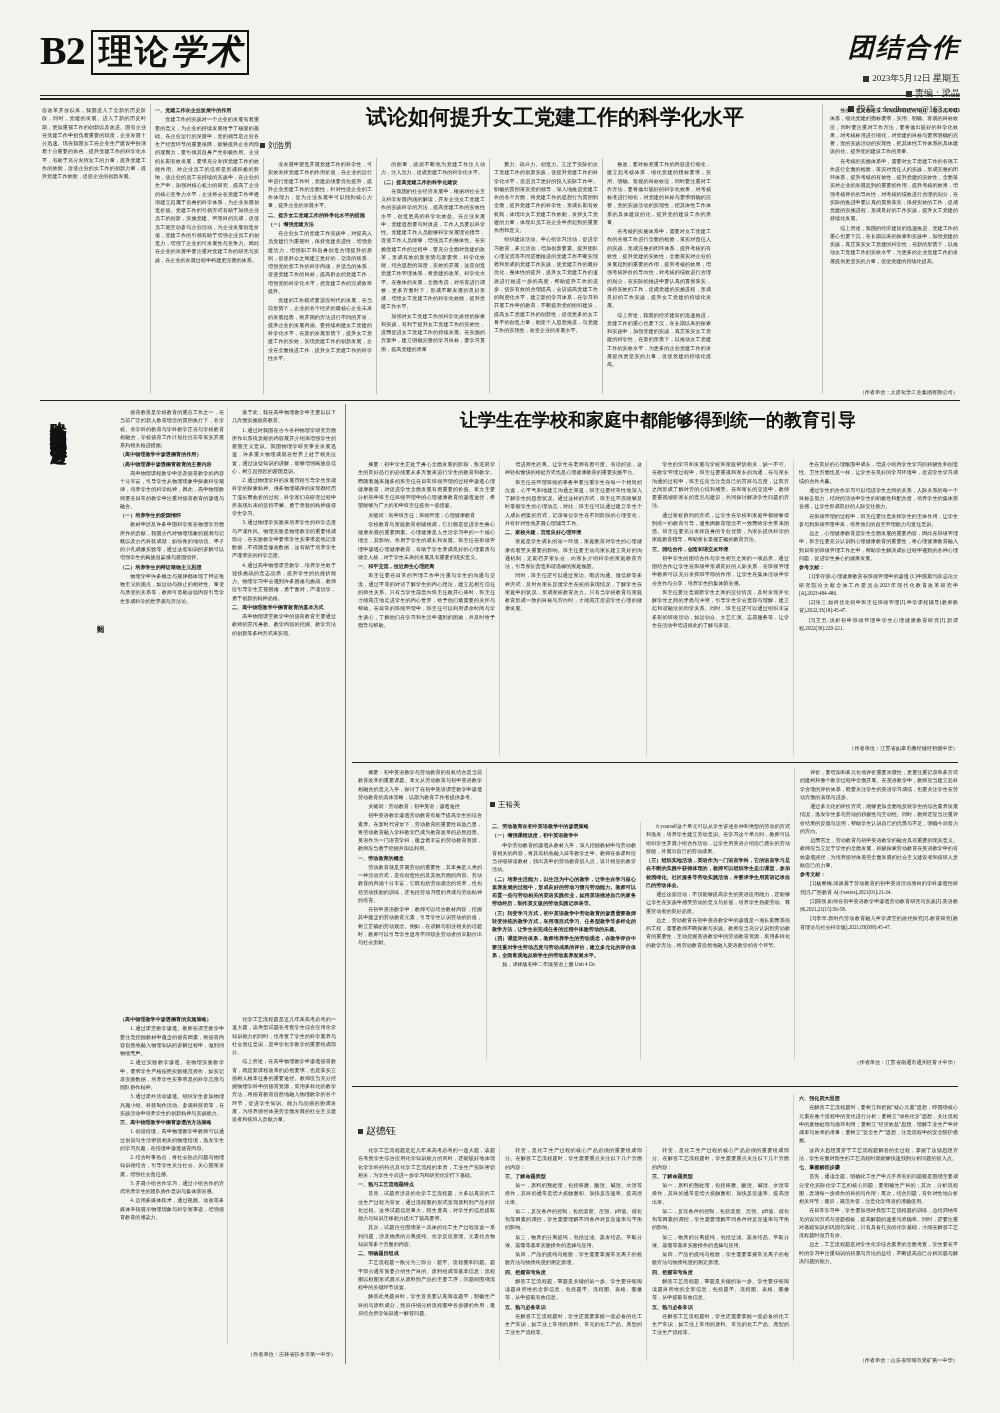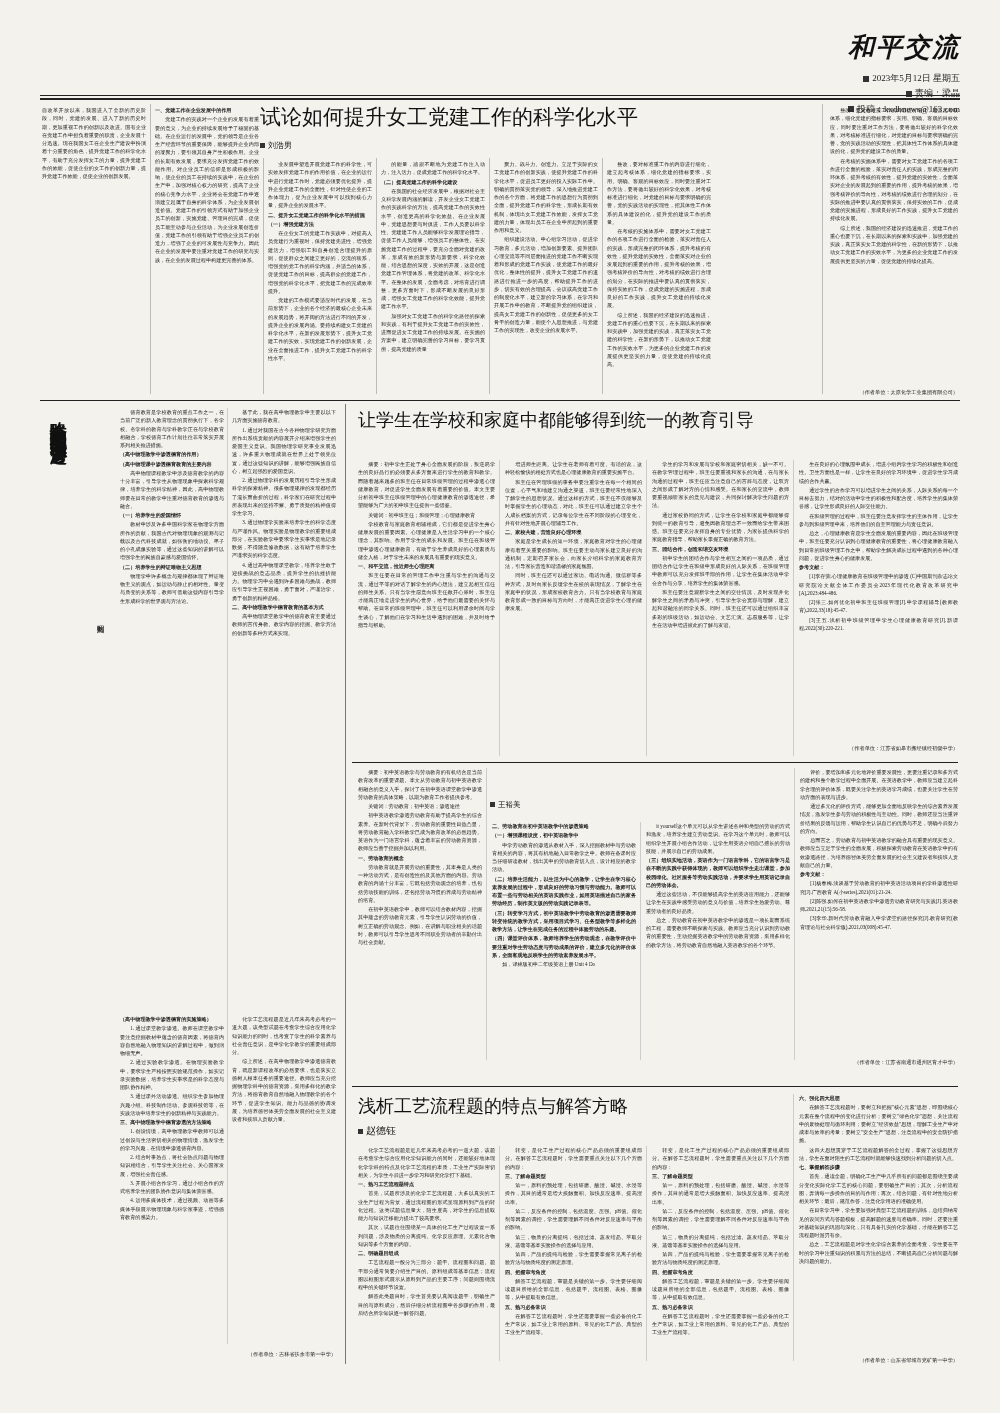--- a/index.html
+++ b/index.html
@@ -54,21 +54,21 @@
     font-size:5.1px;
     line-height:1.62;
     text-align:justify;
     color:#1a1a1a;
     overflow:hidden;
     -webkit-hyphens:auto;
   }
   .col p{ margin:0 0 1px 0; text-indent:2em;}
   .col p.nohead{ text-indent:0;}
   .artitle{
-    position:absolute; font-weight:normal;
+    position:absolute; text-align:center; font-weight:bold;
     font-family:"DejaVu Sans", sans-serif;
   }
   .byline{
     position:absolute; text-align:left; font-size:8px;
     font-family:Liberation Serif, serif;
   }
   .byline .sq{width:5px;height:5px;margin-right:3px;}
   .vtitle{
     position:absolute;
     writing-mode:vertical-rl;
@@ -80,22 +80,31 @@
     position:absolute; writing-mode:vertical-rl; font-size:7px;
     font-family:"DejaVu Sans", sans-serif;
   }
 </style>
 </head>
 <body>
 
 <div class="page">
 
   <div class="masthead">
+    <div class="mh-left">
+      <div class="page-num">B2</div>
+      <div class="section-box">
+        <span>理</span>
+        <span>论</span>
+        <span class="sec-art">学</span>
+        <span class="sec-art">术</span>
+      </div>
+    </div>
     <div class="mh-right">
-      <div class="logo-cn">和平交流</div>
+      <div class="logo-cn">团结合作</div>
       <div class="mh-meta">
         <div>
             <span class="sq"></span>
             <span>2023年5月12日 星期五</span>
           </div>
         <div>
             <span class="sq"></span>
             <span>责编：梁晶</span>
           </div>
         <div>
@@ -257,21 +266,20 @@
       <p>总而言之，劳动教育与初中英语教学的融合具有重要的现实意义。教师应当立足于学生的全面发展，积极探索劳动教育在英语教学中的有效渗透路径，为培养德智体美劳全面发展的社会主义建设者和接班人贡献自己的力量。</p>
       <p class="nohead" style="font-weight: bold;">参考文献：</p>
       <p>[1]杨春梅.浅谈基于劳动教育的初中英语活动项目的学科渗透性研究[J].广西教育 A(小series),2021(01):21-24.</p>
       <p>[2]陈强.如何在初中英语教学中渗透劳动教育研究与实践[J].英语教师,2021,21(15):56-58.</p>
       <p>[3]李华.新时代劳动教育融入中学课堂的路径探究[J].教育研究(教育理论与社会科学版),2021,03(008):45-47.</p>
     </div>
   <div class="col" style="left:800px;top:1058px;width:158px;height:22px;font-size:5.2px;text-align:right;">（作者单位：江苏省南通市通州区育才中学）</div>
 
   <div class="rule" style="left:352px;width:606px;top:1086px;"></div>
 
-  <div class="artitle" style="left:358px;top:1094px;width:600px;font-size:18px;">浅析工艺流程题的特点与解答方略</div>
   <div class="byline" style="left:358px;top:1124px;width:600px;font-size:10px;"><span class="sq"></span><span>赵德钰</span></div>
 
   <div class="col" style="left:358px;top:1146px;width:137px;height:212px;">
       <p>化学工艺流程题是近几年来高考必考的一道大题，该题在考查学生综合应用化学知识能力的同时，还能较好地体现化学学科的特点及化学工艺流程的本质，工业生产实际密切相关，为学生今后进一步学习和研究化学打下基础。</p>
       <p class="nohead" style="font-weight: bold;">一、熟习工艺流程题特点</p>
       <p>首先，试题所涉及的化学工艺流程题，大多以真实的工业生产过程为背景，通过流程图的形式呈现原料到产品的转化过程。这类试题信息量大，陌生度高，对学生的信息提取能力与知识迁移能力提出了较高要求。</p>
       <p>其次，试题往往围绕某一具体的化工生产过程设置一系列问题，涉及物质的分离提纯、化学反应原理、元素化合物知识等多个方面的内容。</p>
       <p class="nohead" style="font-weight: bold;">二、明确题目组成</p>
       <p>工艺流程题一般分为三部分：题干、流程图和问题。题干部分通常简要介绍生产目的、原料组成等基本信息；流程图以框图形式展示从原料到产品的主要工序；问题则围绕流程中的关键环节设置。</p>
       <p>解答此类题目时，学生首先要认真阅读题干，明确生产目的与原料成分，然后仔细分析流程图中各步骤的作用，最后结合所学知识逐一解答问题。</p>

